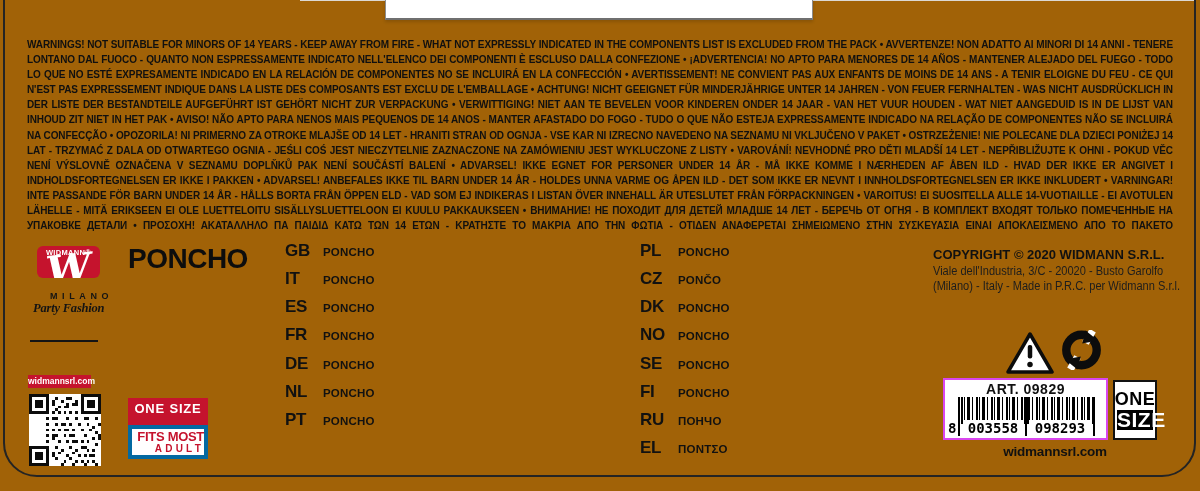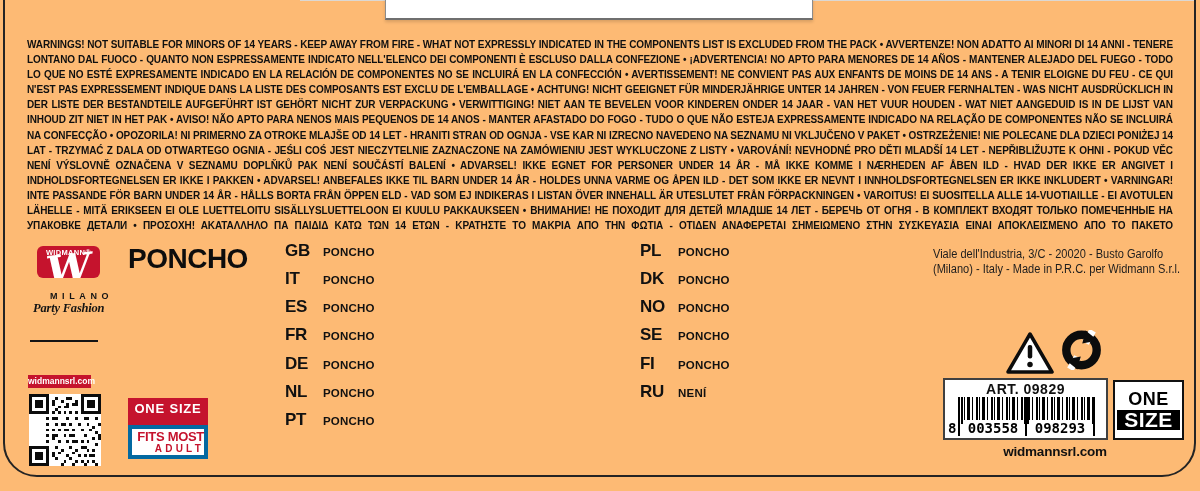--- a/index.html
+++ b/index.html
@@ -1,19 +1,19 @@
 <!DOCTYPE html>
 <html><head>
 <meta charset="utf-8">
 <style>
   * { margin:0; padding:0; box-sizing:border-box; }
   html,body { background:#fff; }
   #canvas {
     position:relative; width:1200px; height:491px; overflow:hidden;
-    background:#fdba74; font-family:"Liberation Sans", sans-serif; color:#111;
+    background:#a16207; font-family:"Liberation Sans", sans-serif; color:#111;
   }
   
   .card {
     position:absolute; left:3px; top:-60px; width:1193px; height:537px;
     border:2px solid #242424; border-radius:34px; background:transparent;
   }
   .top-faint-line { position:absolute; left:300px; top:0; width:894px; height:1px; background:#dcd8d3; }
   .top-cut-box {
     position:absolute; left:385px; top:-8px; width:428px; height:28px;
     background:#fff; border:1.5px solid #8c8c8c; border-bottom:2px solid #6f6f6f;
@@ -49,35 +49,35 @@
   .lang-code { display:inline-block; width:38px; font-size:17px; font-weight:700; letter-spacing:-0.3px; }
   .lang-name { font-size:11.5px; font-weight:700; letter-spacing:.2px; }
   
   .copyright { position:absolute; left:933px; top:247px; width:256px; }
   .copyright .l1 { font-size:13px; font-weight:800; letter-spacing:0; margin-bottom:2px; }
   .copyright .l2, .copyright .l3 { font-size:12px; font-weight:400; color:#1d1d1d; line-height:14.5px; transform:scaleX(0.92); transform-origin:left; white-space:nowrap; }
   
   .warn-tri { position:absolute; left:1004px; top:331px; }
   .green-dot { position:absolute; left:1060px; top:330px; }
   
-  .art-box { position:absolute; left:943px; top:378px; width:165px; height:62px; border:2px solid #404040; background:#fff; }
+  .art-box { position:absolute; left:943px; top:378px; width:165px; height:62px; border:2px solid #d946ef; background:#fff; }
   .art-label { position:absolute; left:0; right:0; top:1px; text-align:center; font-size:14px; font-weight:800; letter-spacing:.5px; }
   .bars {
     position:absolute; left:16px; top:17px; width:132px; height:27px;
     background:repeating-linear-gradient(90deg,#000 0 2px,#fff 2px 3px,#000 3px 4px,#fff 4px 6px,#000 6px 9px,#fff 9px 11px,#000 11px 12px,#fff 12px 15px);
   }
   .guard { position:absolute; top:17px; width:2px; height:39px; background:#000; }
   .guard.g1 { left:13px; } .guard.g2 { left:80px; } .guard.g3 { left:148px; }
   .ean { position:absolute; left:0; top:40px; width:100%; height:18px; font-family:"DejaVu Sans Mono", monospace; font-size:14px; font-weight:700; color:#000; }
   .ean span { position:absolute; top:0; }
   .ean .p0 { left:2px; background:#fff; padding:0 1px; }
   .ean .g1 { left:18px; width:60px; text-align:center; background:#fff; }
   .ean .g2 { left:84px; width:62px; text-align:center; background:#fff; }
   
-  .one-size-badge { position:absolute; left:1113px; top:380px; width:71px; height:60px; border:2px solid #111; background:#fff; display:flex; flex-direction:column; align-items:center; justify-content:center; gap:2px; padding:2px; }
+  .one-size-badge { position:absolute; left:1113px; top:380px; width:44px; height:60px; border:2px solid #111; background:#fff; display:flex; flex-direction:column; align-items:center; justify-content:center; gap:2px; padding:2px; }
   .one-size-badge .one { font-size:18px; font-weight:900; letter-spacing:.5px; line-height:18px; color:#000; }
   .one-size-badge .size { width:100%; background:#000; color:#fff; font-size:21px; font-weight:900; text-align:center; line-height:20px; letter-spacing:.5px; }
   .site-bottom { position:absolute; left:998px; top:444px; width:114px; text-align:center; font-size:13.5px; font-weight:800; letter-spacing:-0.2px; }
   
   .site-banner { position:absolute; left:28px; top:375px; width:63px; height:13px; color:#fff; font-size:8.5px; font-weight:700; text-align:center; line-height:13px; }
   .qr { position:absolute; left:29px; top:394px; width:72px; height:72px; }
   .one-size-red { position:absolute; left:128px; top:398px; width:80px; height:39px; color:#fff; font-size:13px; font-weight:800; letter-spacing:.8px; text-align:center; line-height:21px; }
   .fits-box { position:absolute; left:128px; top:425px; width:80px; height:34px; border:4px solid #0369a1; background:#fff; display:flex; flex-direction:column; align-items:flex-end; justify-content:center; }
   .fits-box .fits { font-size:13px; font-weight:800; letter-spacing:-0.3px; line-height:13px; }
   .fits-box .adult { font-size:10px; font-weight:800; letter-spacing:3.2px; line-height:12px; margin-left:3px; }
@@ -133,42 +133,51 @@
         <span class="lang-name">PONCHO</span>
       </div>
   </div>
 
   <div class="lang-col c2">
     <div class="lang-row">
         <span class="lang-code">PL</span>
         <span class="lang-name">PONCHO</span>
       </div>
     <div class="lang-row">
+        <span class="lang-code">CZ</span>
+        <span class="lang-name">PONČO</span>
+      </div>
+    <div class="lang-row">
         <span class="lang-code">DK</span>
         <span class="lang-name">PONCHO</span>
       </div>
     <div class="lang-row">
         <span class="lang-code">NO</span>
         <span class="lang-name">PONCHO</span>
       </div>
     <div class="lang-row">
         <span class="lang-code">SE</span>
         <span class="lang-name">PONCHO</span>
       </div>
     <div class="lang-row">
         <span class="lang-code">FI</span>
         <span class="lang-name">PONCHO</span>
       </div>
     <div class="lang-row">
         <span class="lang-code">RU</span>
-        <span class="lang-name">NENÍ</span>
+        <span class="lang-name">ПОНЧО</span>
+      </div>
+    <div class="lang-row">
+        <span class="lang-code">EL</span>
+        <span class="lang-name">ΠΟΝΤΣΟ</span>
       </div>
   </div>
 
   <div class="copyright">
+    <div class="l1">COPYRIGHT © 2020 WIDMANN S.R.L.</div>
     <div class="l2">Viale dell'Industria, 3/C - 20020 - Busto Garolfo</div>
     <div class="l3">(Milano) - Italy - Made in P.R.C. per Widmann S.r.l.</div>
   </div>
 
   <svg class="warn-tri" width="52" height="44" viewBox="0 0 100 88">
     <path d="M50 6 L94 82 L6 82 Z" fill="#fff" stroke="#0c0c0c" stroke-width="7" stroke-linejoin="round"></path>
     <rect x="45.5" y="28" width="9" height="27" rx="4" fill="#0c0c0c"></rect>
     <circle cx="50" cy="67" r="5.5" fill="#0c0c0c"></circle>
   </svg>
 

